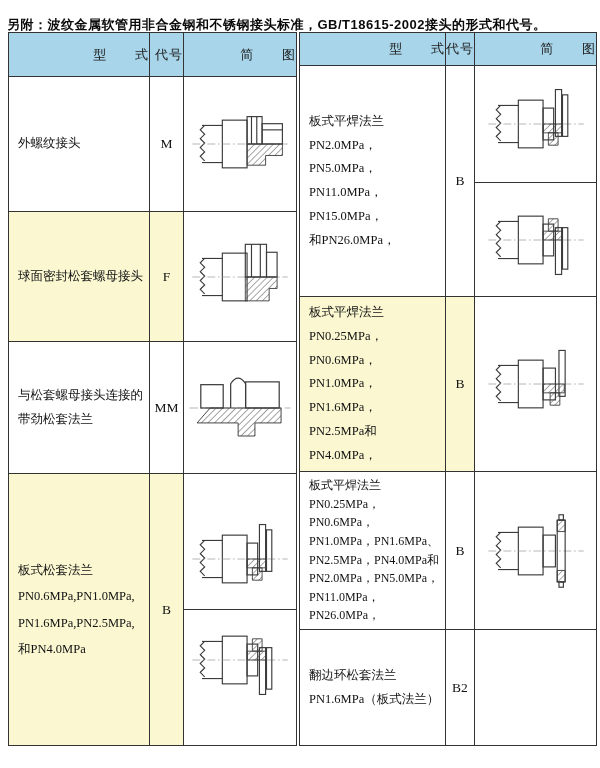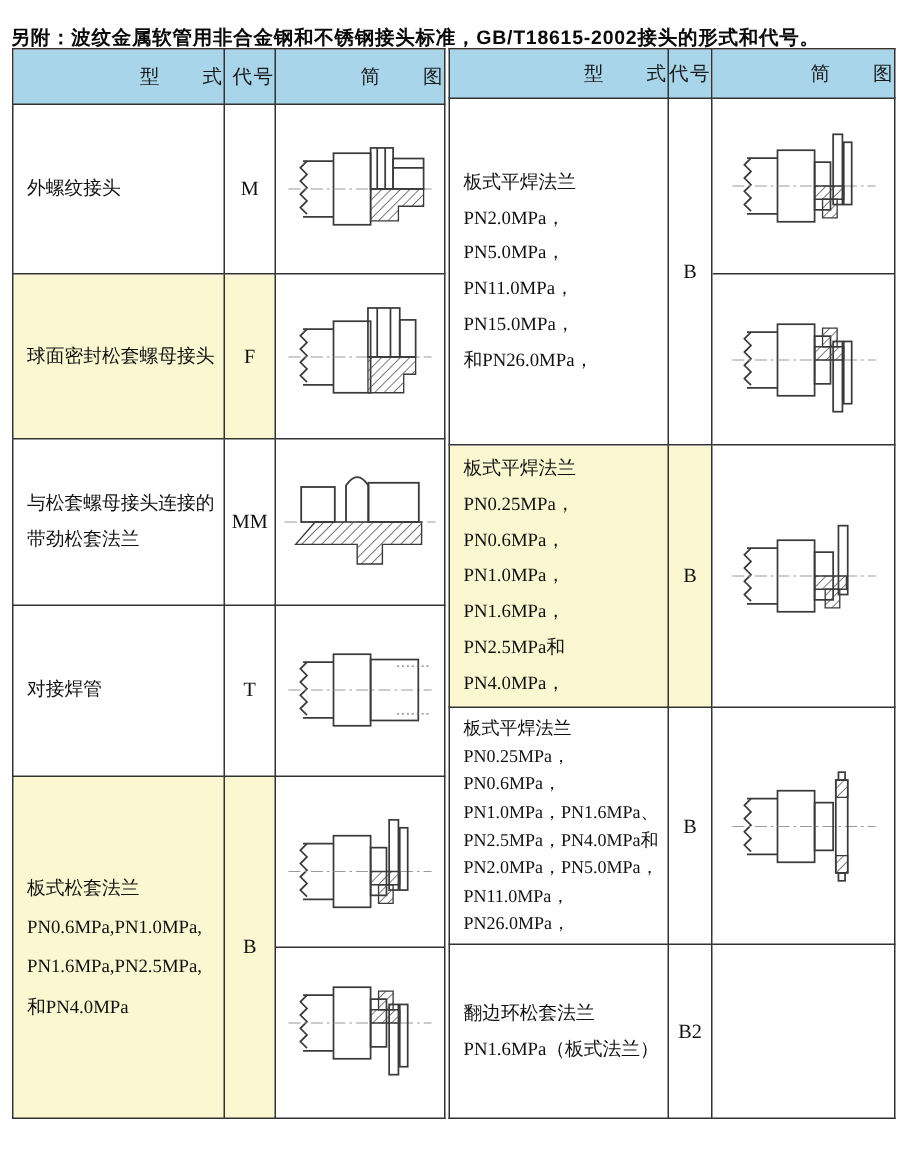--- a/index.html
+++ b/index.html
@@ -127,34 +127,20 @@
           <svg class="dia big" viewBox="0 0 120 88">
             <line class="cl" x1="6" y1="44" x2="114" y2="44"></line>
             <rect class="ln" x="18" y="19" width="24" height="25"></rect>
             <path class="ln" d="M50 44 V18 q8 -12 16 0 V44"></path>
             <rect class="ln" x="66" y="16" width="36" height="28"></rect>
             <path class="lnf" fill="url(#hatch)" d="M14 60 L28 44 H104 V60 H76 V74 H58 V60 Z"></path>
           </svg>
         </div>
       </td>
     </tr>
-    <tr class="lr5">
-      <td class="type">对接焊管</td>
-      <td class="code">T</td>
-      <td class="dcell">
-        <div class="dwrap">
-          <svg class="dia" viewBox="0 0 120 88">
-            <use href="#hose"></use>
-            <rect class="ln" x="68" y="21" width="36" height="46"></rect>
-            <line class="dot" x1="88" y1="26" x2="112" y2="26"></line>
-            <line class="dot" x1="88" y1="62" x2="112" y2="62"></line>
-          </svg>
-        </div>
-      </td>
-    </tr>
     <tr class="lr6">
       <td class="type roomy hl">板式松套法兰
 PN0.6MPa,PN1.0MPa,
 PN1.6MPa,PN2.5MPa,
 和PN4.0MPa</td>
       <td class="code hl">B</td>
       <td class="dcell">
         <div class="dsub h101">
           <svg class="dia" viewBox="0 0 120 88">
             <use href="#hose"></use>

